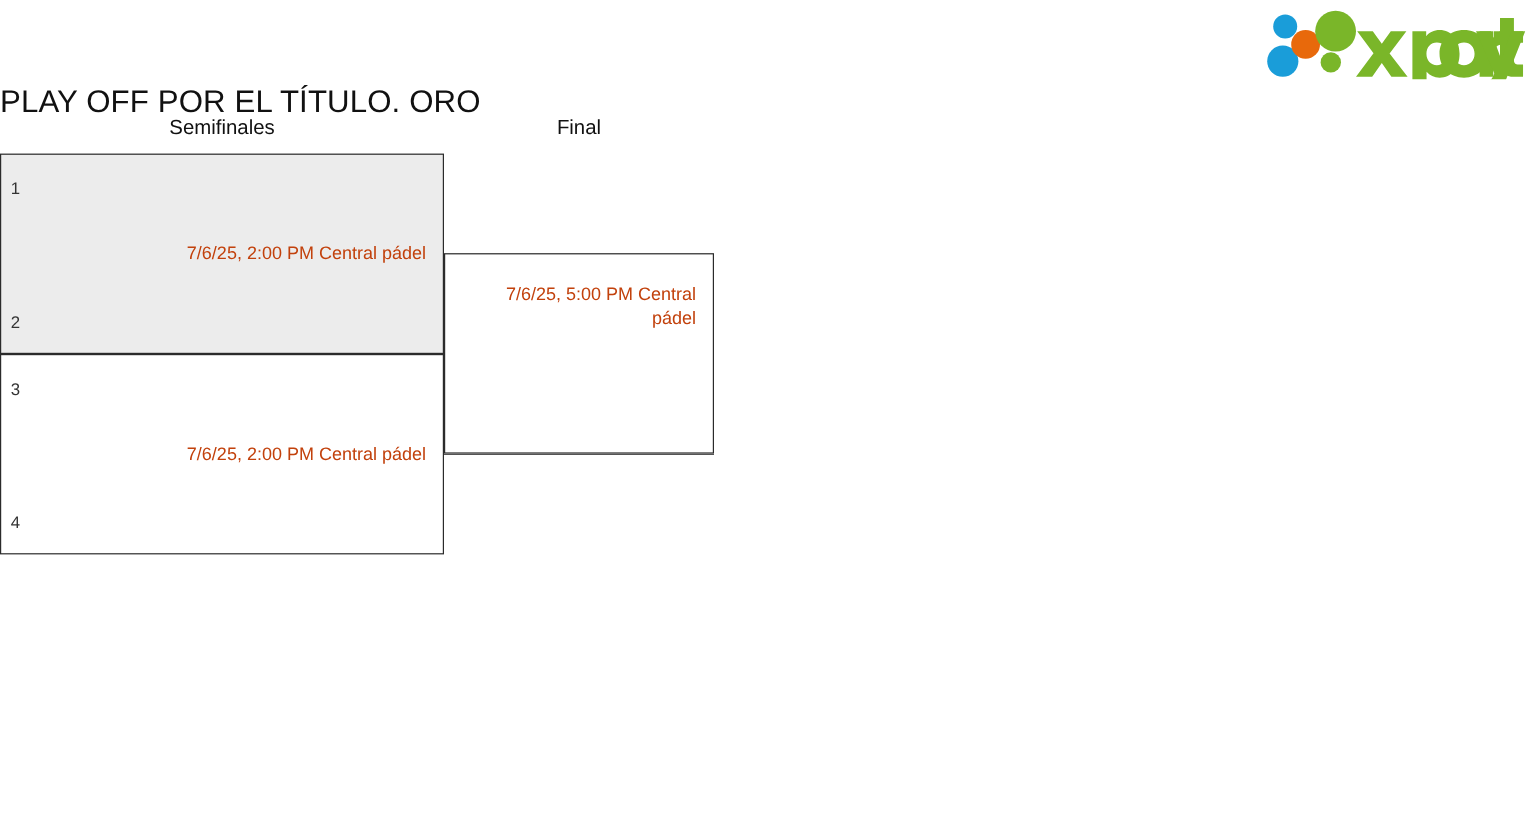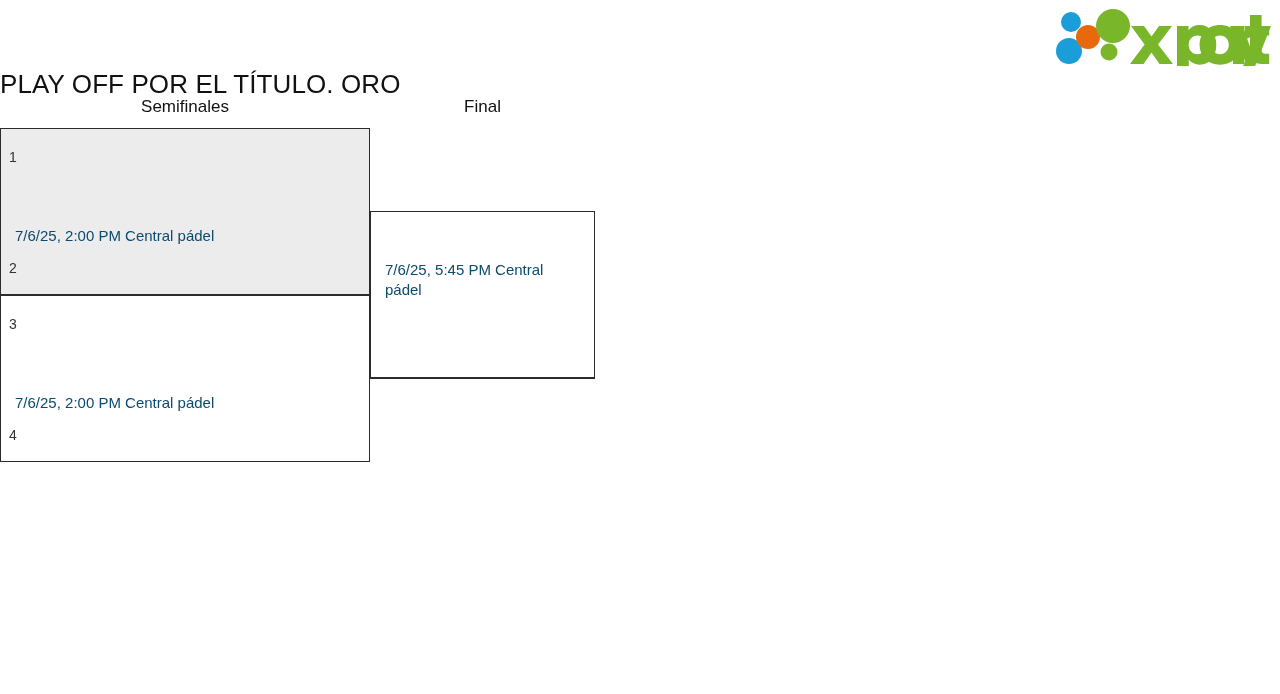--- a/index.html
+++ b/index.html
@@ -93,25 +93,24 @@
     line-height: 18px;
     color: #333333;
   }
 
   .match-info {
     position: absolute;
     left: 0;
     width: 100%;
     box-sizing: border-box;
     padding: 0 14px;
-    text-align: left;
+    text-align: right;
     font-size: 15px;
     line-height: 20px;
-    color: #0c4a6e;
-    margin-top: 24px;
+    color: #c2410c;
   }
 
   
   #match-semifinal-1 {
     left: 0px;  top: 128px;
     width: 370px; height: 167px;
   }
   #match-semifinal-2 {
     left: 0px;  top: 295px;
     width: 370px; height: 167px;
@@ -199,16 +198,16 @@
     <div class="match-info">7/6/25, 2:00 PM Central pádel</div>
   </div>
 
   <div class="match-box semifinal" id="match-semifinal-2">
     <div class="seed seed-top">3</div>
     <div class="seed seed-bottom">4</div>
     <div class="match-info">7/6/25, 2:00 PM Central pádel</div>
   </div>
 
   <div class="match-box" id="match-final">
-    <div class="match-info">7/6/25, 5:45 PM Central pádel</div>
+    <div class="match-info">7/6/25, 5:00 PM Central pádel</div>
   </div>
 
 </div>
 
 </body></html>

